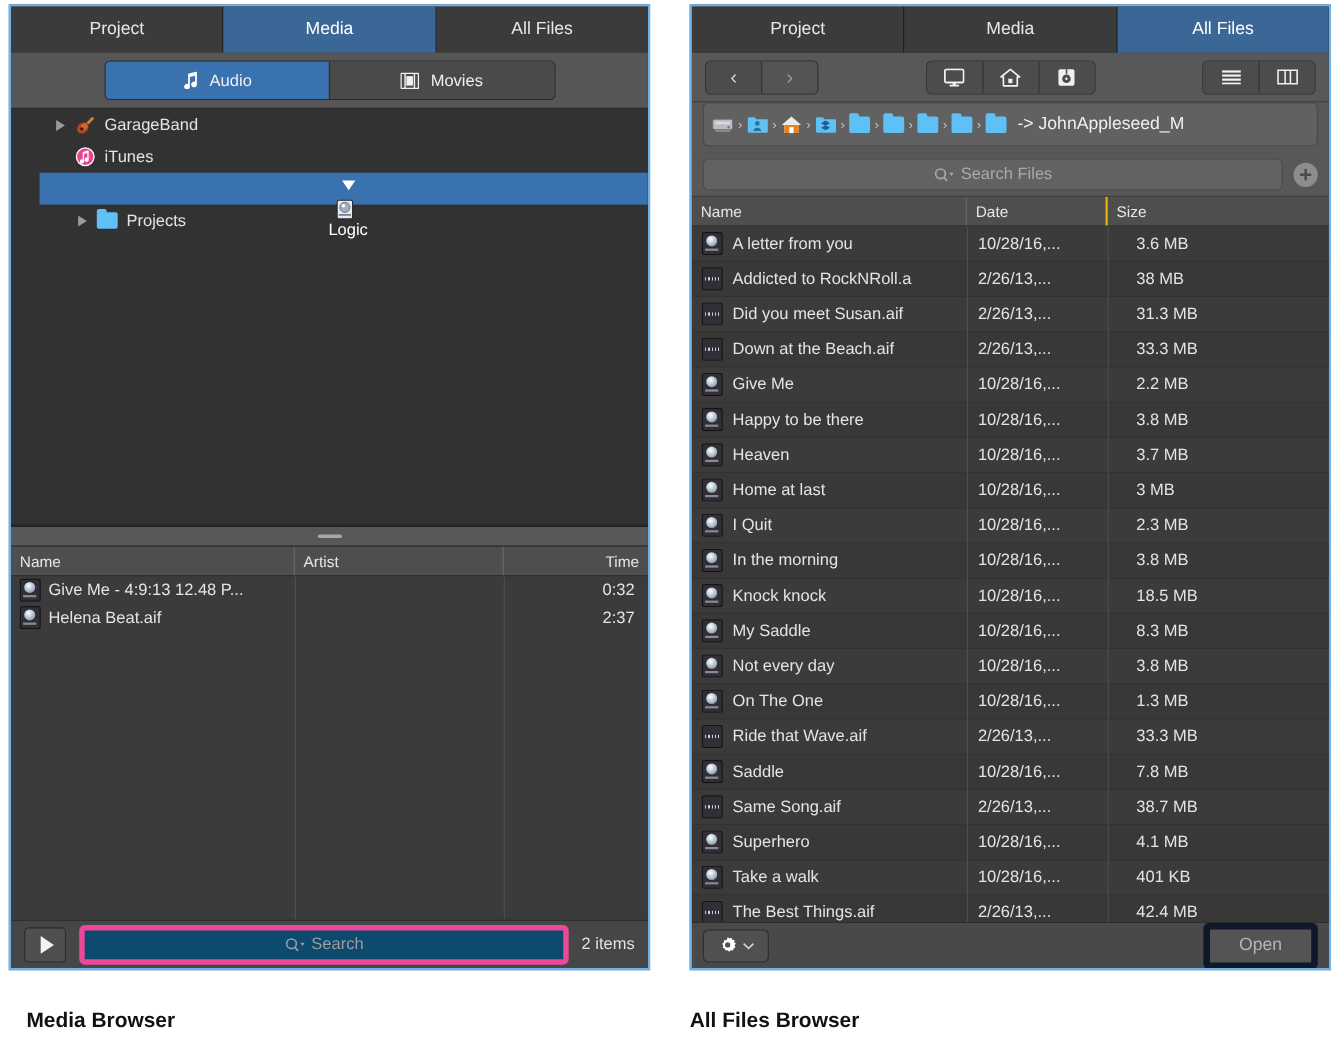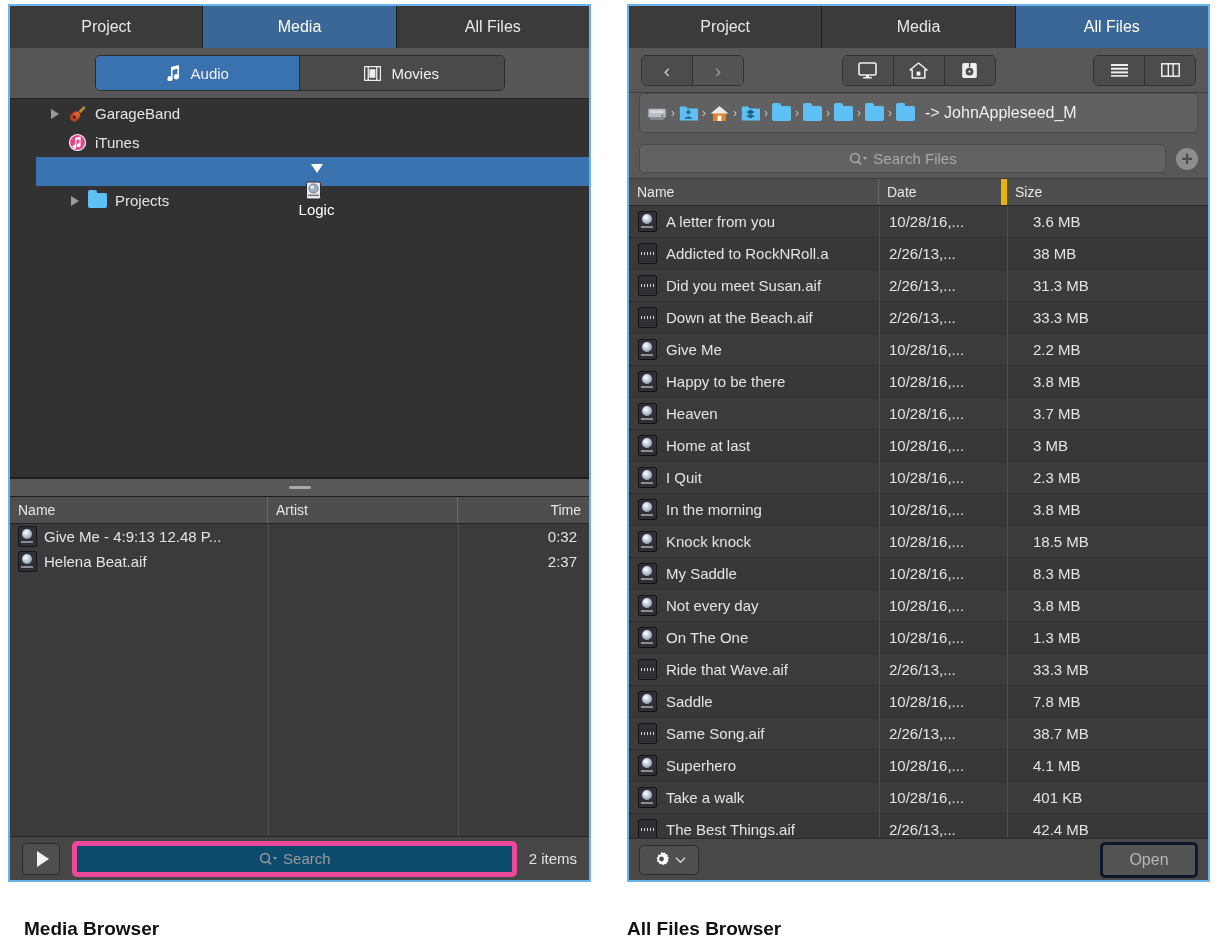--- a/index.html
+++ b/index.html
@@ -156,21 +156,21 @@
     width:22px;height:22px;border-radius:50%;background:#8d8d8d;color:#4a4a4a;
     display:flex;align-items:center;justify-content:center;font-size:20px;line-height:1;font-weight:bold;cursor:default;
   }
 
   .fl-head{
     flex:0 0 26px;height:26px;display:flex;background:#4e4e4e;color:#e6e6e6;font-size:14px;
     border-bottom:1px solid #262626;
   }
   .fl-head div{display:flex;align-items:center;box-sizing:border-box;padding:0 8px;}
   .col-name{width:250px;flex:0 0 250px;border-right:1px solid #666;}
-  .col-date{width:128px;flex:0 0 128px;border-right:6px solid #eab308;}
+  .col-date{width:128px;flex:0 0 128px;border-right:2px solid #eab308;}
   .col-size{flex:1 1 auto;}
 
   .fl-body{flex:1 1 auto;background:#3b3b3b;overflow:hidden;position:relative;}
   .fl-row{height:32px;display:flex;align-items:center;color:#e4e4e4;font-size:15px;
     border-bottom:1px solid #323232;box-sizing:border-box;cursor:default;}
   .fl-row:nth-child(even){background:#383838;}
   .fc-name{width:250px;flex:0 0 250px;display:flex;align-items:center;gap:9px;padding-left:9px;box-sizing:border-box;overflow:hidden;white-space:nowrap;}
   .fc-date{width:128px;flex:0 0 128px;padding-left:10px;box-sizing:border-box;white-space:nowrap;}
   .fc-size{flex:1 1 auto;padding-left:26px;box-sizing:border-box;white-space:nowrap;}
   .flv{position:absolute;top:0;bottom:0;width:1px;background:#4e4e4e;pointer-events:none;}
@@ -178,21 +178,21 @@
   .fl-foot{
     flex:0 0 42px;height:42px;background:#494949;
     display:flex;align-items:center;justify-content:space-between;padding:0 10px;box-sizing:border-box;
     border-top:1px solid #2a2a2a;
   }
   .gearbtn{
     width:58px;height:28px;background:#505050;border:1px solid #2d2d2d;border-radius:5px;
     display:flex;align-items:center;justify-content:center;gap:5px;cursor:default;
   }
   .openbtn{
-    width:92px;height:30px;background:#545454;border:3px solid #0f172a;border-radius:5px;
+    width:92px;height:30px;background:#545454;border:6px solid #0f172a;border-radius:5px;
     display:flex;align-items:center;justify-content:center;color:#b6b6b6;font-size:16px;cursor:default;
   }
 
   
   .ico{display:inline-flex;align-items:center;justify-content:center;}
   .proj-ico{
     width:17px;height:19px;background:#2f2f35;border:1px solid #141418;border-radius:2px;
     position:relative;flex:0 0 17px;
   }
   .proj-ico:before{

